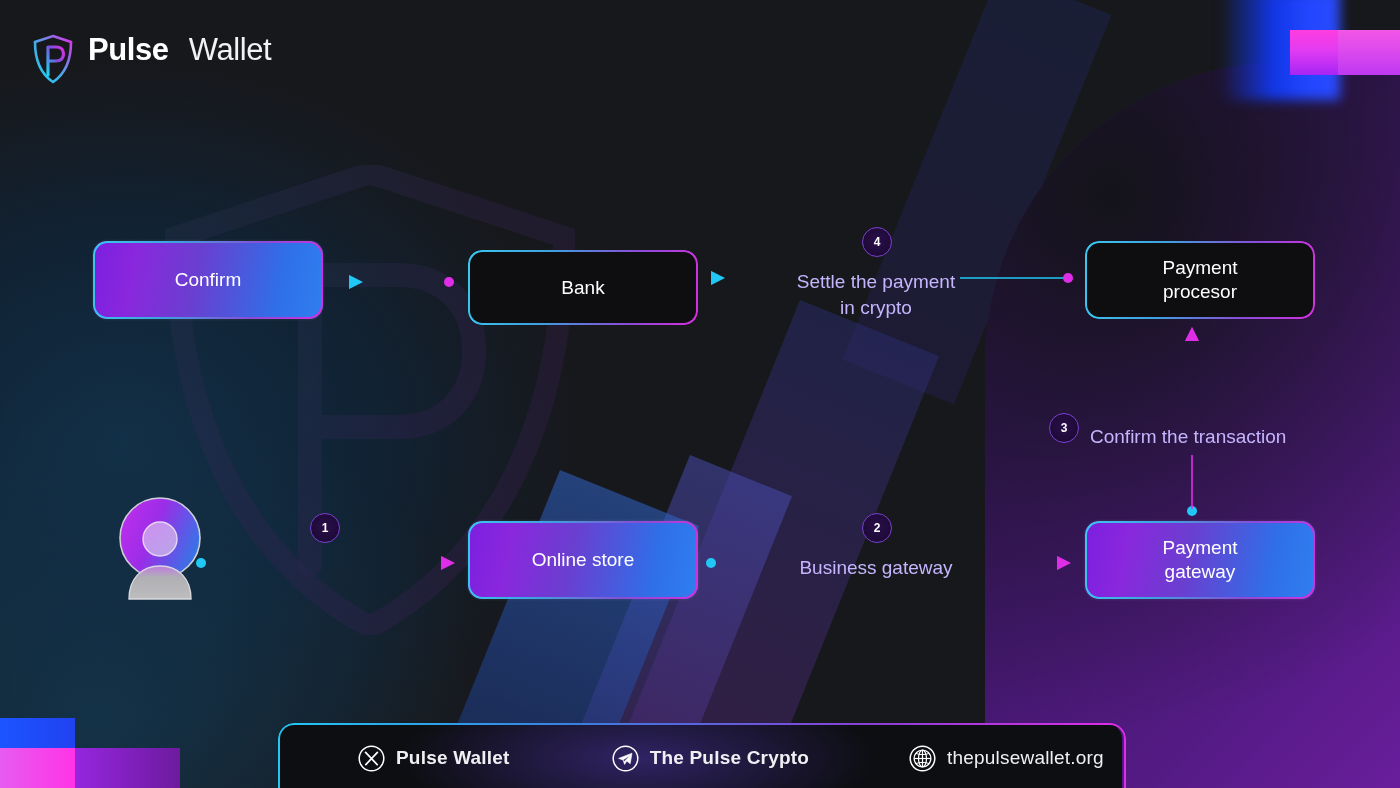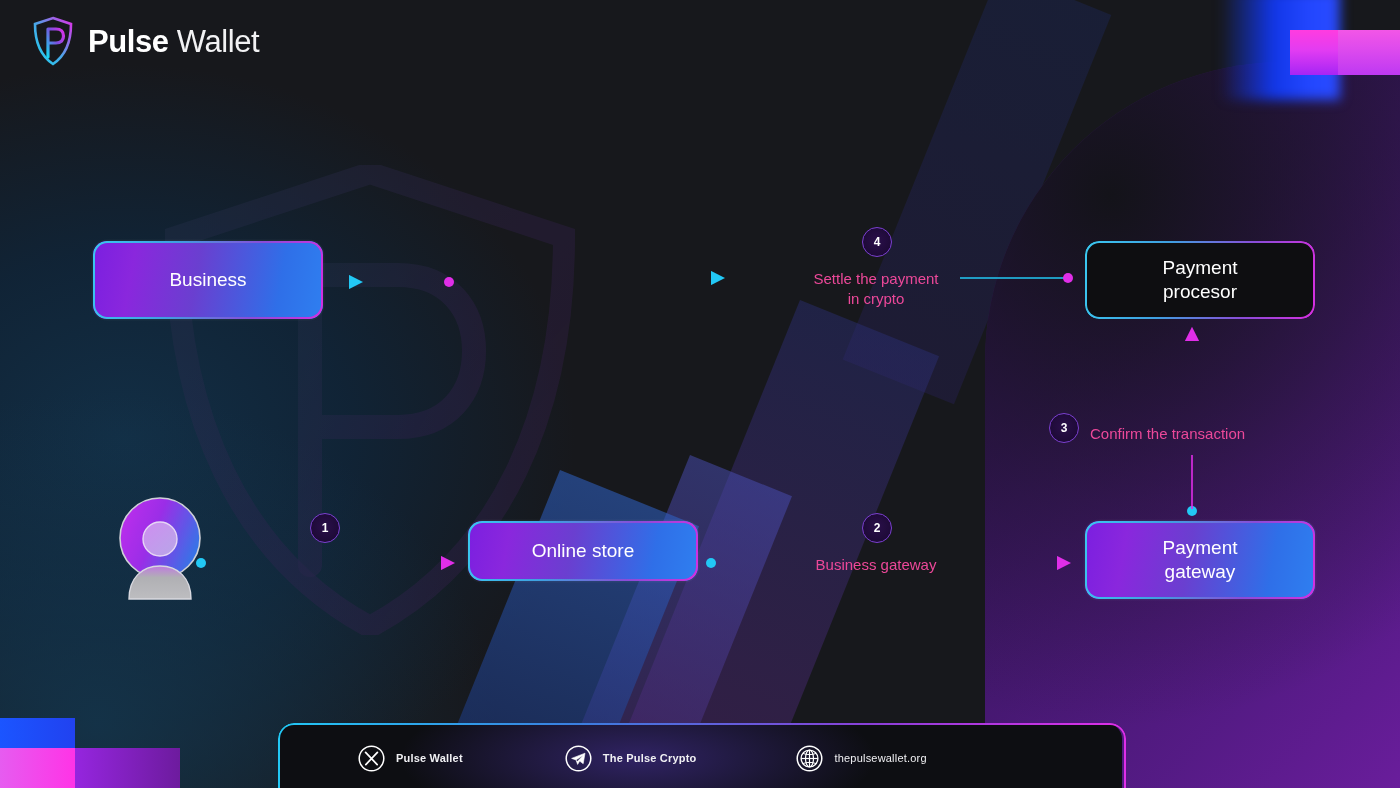--- a/index.html
+++ b/index.html
@@ -45,69 +45,69 @@
     background:linear-gradient(180deg,#4a4fb8 0%,#4b2f80 60%,#3c2063 100%);opacity:.5;}
   .stripe-c{left:800px;top:300px;width:150px;height:640px;transform:rotate(22deg);
     background:linear-gradient(180deg,#2b2f78 0%,#4a2a78 55%,#5c2071 100%);opacity:.45;}
   .stripe-top{left:1000px;top:-30px;width:120px;height:420px;transform:rotate(22deg);
     background:linear-gradient(180deg,#1d2a66 0%,#2a2160 100%);opacity:.35;}
 
   
   .watermark{position:absolute;left:160px;top:165px;width:420px;height:470px;opacity:.55;}
 
   
-  .logo-wrap{position:absolute;left:32px;top:16px;display:flex;align-items:center;gap:14px;}
+  .logo-wrap{position:absolute;left:32px;top:34px;display:flex;gap:14px;}
   .logo-mark{width:42px;height:50px;}
   .logo-text{font-size:31px;line-height:1;color:#ffffff;letter-spacing:-.4px;display:flex;align-items:baseline;}
   .logo-text .b{font-weight:bold;}
-  .logo-text .w{font-weight:400;margin-left:8px;color:#f2f2f4;}
+  .logo-text .w{font-weight:400;margin-left:20px;color:#f2f2f4;}
 
   .page-title{position:absolute;left:0;top:104px;width:1400px;text-align:center;
     font-size:44px;font-weight:bold;color:#ffffff;letter-spacing:-1.1px;}
 
   
   .node{position:absolute;border-radius:14px;display:flex;align-items:center;justify-content:center;
     text-align:center;color:#ffffff;font-size:19px;line-height:1.25;}
   .node-fill{
     background:linear-gradient(100deg,#7b1fe0 0%,#8a27dd 18%,#6a3fd0 45%,#2f6fe8 80%,#2f7ff0 100%);
     box-shadow:0 0 0 1.5px rgba(255,255,255,.04);}
   .node-grad-border{position:absolute;inset:0;border-radius:14px;padding:1.6px;
     background:linear-gradient(100deg,#3ac8f0 0%,#3f9fe0 35%,#8a4cd8 70%,#d62ee0 100%);
     -webkit-mask:linear-gradient(#000 0 0) content-box,linear-gradient(#000 0 0);
     -webkit-mask-composite:xor;mask-composite:exclude;pointer-events:none;}
   .node-dark{background:#0e0e11;}
   .node-label{position:relative;z-index:2;white-space:pre-line;}
 
   #node-business{left:93px;top:241px;width:230px;height:78px;}
   #node-bank{left:468px;top:250px;width:230px;height:75px;}
   #node-processor{left:1085px;top:241px;width:230px;height:78px;}
-  #node-store{left:468px;top:521px;width:230px;height:60px;}
+  #node-store{left:468px;top:521px;width:230px;height:78px;}
   #node-gateway{left:1085px;top:521px;width:230px;height:78px;}
 
   
   .avatar{position:absolute;left:118px;top:495px;width:84px;height:105px;}
   .badge{position:absolute;width:28px;height:28px;border-radius:50%;
     background:radial-gradient(circle at 50% 45%,#2a0f4a 0%,#1d0a36 75%);
     border:1.6px solid #7b3fd0;display:flex;align-items:center;justify-content:center;
     color:#ffffff;font-size:12px;font-weight:bold;z-index:6;}
-  .conn-label{position:absolute;color:#ec4899;font-size:15px;line-height:1.35;text-align:center;
+  .conn-label{position:absolute;color:#c4b5fd;font-size:19px;line-height:1.35;text-align:center;
     white-space:pre-line;z-index:5;}
 
   
   .footer{position:absolute;left:278px;top:723px;width:844px;height:90px;border-radius:16px 16px 0 0;
     background:#0d0e12;overflow:hidden;}
   .footer-border{position:absolute;left:278px;top:723px;width:844px;height:90px;border-radius:16px 16px 0 0;
     padding:2px;background:linear-gradient(90deg,#22c8f5 0%,#3a7fe0 35%,#8a3fd8 70%,#e02ee8 100%);
     -webkit-mask:linear-gradient(#000 0 0) content-box,linear-gradient(#000 0 0);
     -webkit-mask-composite:xor;mask-composite:exclude;pointer-events:none;z-index:4;}
   .footer-glow{position:absolute;left:120px;top:-40px;width:480px;height:150px;
     background:radial-gradient(ellipse at 50% 50%,rgba(90,60,200,.45) 0%,rgba(70,40,160,0) 70%);}
   .footer-items{position:absolute;left:278px;top:723px;width:844px;height:70px;
     display:flex;align-items:center;z-index:5;}
-  .footer-item{display:flex;align-items:center;gap:11px;color:#f0f0f3;font-size:11px;font-weight:bold;letter-spacing:.2px;}
+  .footer-item{display:flex;align-items:center;gap:11px;color:#f0f0f3;font-size:19px;font-weight:bold;letter-spacing:.2px;}
   .fi-1{margin-left:80px;}
   .fi-2{margin-left:102px;}
   .fi-3{margin-left:100px;}
   .fi-3 .footer-label{font-weight:normal;}
 </style>
 </head>
 <body>
 
 <div id="stage">
 
@@ -216,23 +216,27 @@
 
     <g>
       <circle cx="1192" cy="511" r="5" fill="#22c8f5"></circle>
       <line x1="1192" y1="509" x2="1192" y2="455" stroke="#e02ee8" stroke-width="1.6"></line>
       <line x1="1192" y1="400" x2="1192" y2="330" stroke="url(#gy1)" stroke-width="1.6" marker-end="url(#ahU)"></line>
     </g>
   </svg>
 
   <div class="node node-fill" id="node-business">
     <div class="node-grad-border"></div>
-    <span class="node-label">Business</span>
-  </div>
-
+    <span class="node-label">Confirm</span>
+  </div>
+
+  <div class="node node-dark" id="node-bank">
+    <div class="node-grad-border"></div>
+    <span class="node-label">Bank</span>
+  </div>
 
   <div class="node node-dark" id="node-processor">
     <div class="node-grad-border"></div>
     <span class="node-label">Payment
 procesor</span>
   </div>
 
   <div class="node node-fill" id="node-store">
     <div class="node-grad-border"></div>
     <span class="node-label">Online store</span>

